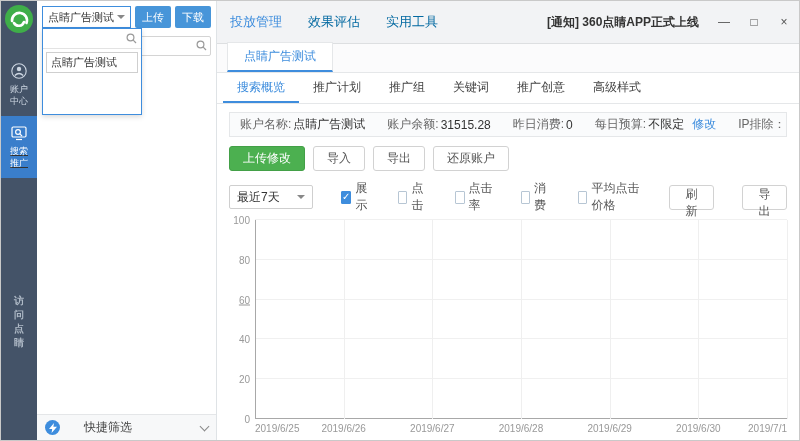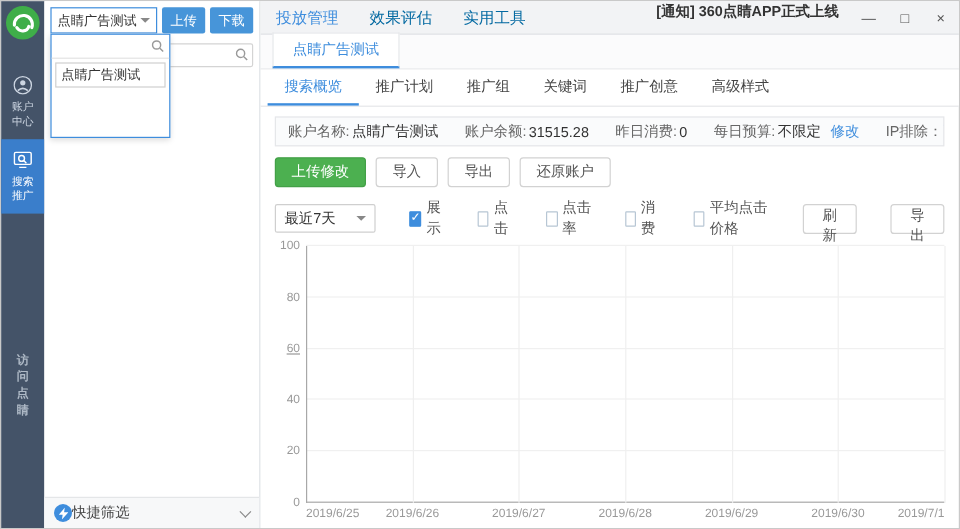--- a/index.html
+++ b/index.html
@@ -4,49 +4,49 @@
 <style>
   * { margin:0; padding:0; box-sizing:border-box; }
   html,body { width:800px; height:441px; overflow:hidden; }
   body { font-family:"Liberation Sans","DejaVu Sans",sans-serif; font-size:12px; color:#333; background:#fff; }
   .app { width:800px; height:441px; display:flex; border:1px solid #c9c9c9; position:relative; background:#fff; }
 
   
   .rail { width:36px; background:#445368; display:flex; flex-direction:column; align-items:center; flex-shrink:0; }
   .logo { width:30px; height:30px; margin:3px 0 20px 0; cursor:pointer; }
   .rail-item { width:100%; padding:9px 0; display:flex; flex-direction:column; align-items:center; gap:4px; cursor:pointer; }
-  .rail-item.active { background:#3a7ecb; }
+  .rail-item.active { background:#3a7ecb;text-decoration:underline; }
   .rail-label { width:24px; font-size:9px; line-height:12px; color:#cdd6e2; text-align:center; word-break:break-all; }
   .rail-item.active .rail-label { color:#fff; }
   .rail-bottom { margin-top:auto; margin-bottom:90px; cursor:pointer; }
   .rail-vlabel { display:block; width:12px; font-size:10px; line-height:14px; color:#aeb9c6; text-align:center; word-break:break-all;font-weight:bold; }
 
   
   .panel { width:180px; background:#fff; border-right:1px solid #dfe3e6; position:relative; flex-shrink:0; }
   .panel-top { display:flex; gap:4px; padding:5px; align-items:center; }
   .acc-select { flex:1; height:22px; border:1px solid #3e8ddd; background:#fff; display:flex; align-items:center; padding:0 5px; font-size:11px; color:#333; cursor:pointer; min-width:0; }
   .acc-select span { overflow:hidden; white-space:nowrap; flex:1; }
   .caret { width:0; height:0; border:4px solid transparent; border-top-color:#888; margin-top:4px; flex-shrink:0; }
   .btn-blue { background:#4795d9; color:#fff; border:none; border-radius:2px; height:22px; padding:0 7px; font-size:11px; cursor:pointer; flex-shrink:0; font-family:inherit; }
   .panel-search { margin:3px 5px; position:relative; }
   .panel-search input { width:100%; height:20px; border:1px solid #d4d4d4; border-radius:2px; padding:0 18px 0 5px; font-size:11px; color:#333; font-family:inherit; }
   .panel-search input::placeholder { color:#aaa; }
   .mag { position:absolute; right:4px; top:4px; }
   .dropdown-pop { position:absolute; left:5px; top:27px; width:100px; height:87px; background:#fff; border:1px solid #3e8ddd; box-shadow:0 2px 5px rgba(0,0,0,.15); z-index:6; }
   .pop-search { height:20px; border-bottom:1px solid #e3e3e3; position:relative; }
   .pop-search .mag { top:4px; }
   .pop-option { margin:3px; border:1px solid #cfcfcf; padding:2px 4px; font-size:11px; color:#333; cursor:pointer; background:#fff; }
-  .panel-bottom { position:absolute; left:0; right:0; bottom:0; height:26px; background:#f7f8f9; border-top:1px solid #e4e6e8; display:flex; align-items:center; gap:0; padding:1px 8px; cursor:pointer; }
+  .panel-bottom { position:absolute; left:0; right:0; bottom:0; height:26px; background:#f7f8f9; border-top:1px solid #e4e6e8; display:flex; align-items:center; gap:24px; padding:1px 8px; cursor:pointer; }
   .flash { width:15px; height:15px; border-radius:50%; background:#3e8ddd; display:flex; align-items:center; justify-content:center; flex-shrink:0; }
   .qf-label { font-size:12px; color:#444; }
   .chev { width:7px; height:7px; border-right:1.5px solid #888; border-bottom:1.5px solid #888; transform:rotate(45deg); margin-left:auto; margin-top:-3px; }
 
   
   .main { flex:1; display:flex; flex-direction:column; min-width:0; }
-  .titlebar { height:28px; background:#f2f3f5; border-bottom:1px solid #dddfe1; display:flex; flex-shrink:0; }
+  .titlebar { height:43px; background:#f2f3f5; border-bottom:1px solid #dddfe1; display:flex; align-items:center; flex-shrink:0; }
   .top-tab { padding:0 13px; font-size:13px; color:#0369a1; line-height:28px; cursor:pointer; }
   .top-tab.active { color:#3e8ddd; }
   .spacer { flex:1; }
   .notice { font-size:12px; font-weight:bold; color:#333; margin-right:10px; white-space:nowrap; cursor:pointer; }
   .winbtn { width:30px; height:28px; display:flex; align-items:center; justify-content:center; font-size:12px; color:#555; cursor:pointer; }
 
   .acct-tab-row { height:29px; background:#fbfbfc; border-bottom:1px solid #e5e7e9; display:flex; align-items:flex-end; padding-left:10px; flex-shrink:0; }
   .acct-tab { padding:0 16px; line-height:27px; font-size:12px; color:#3e8ddd; background:#fff; border:1px solid #e5e7e9; border-bottom:2px solid #3e8ddd; cursor:pointer; }
 
   .sub-tabs { height:31px; border-bottom:1px solid #e5e7e9; display:flex; align-items:stretch; padding-left:6px; flex-shrink:0; background:#fff; }

